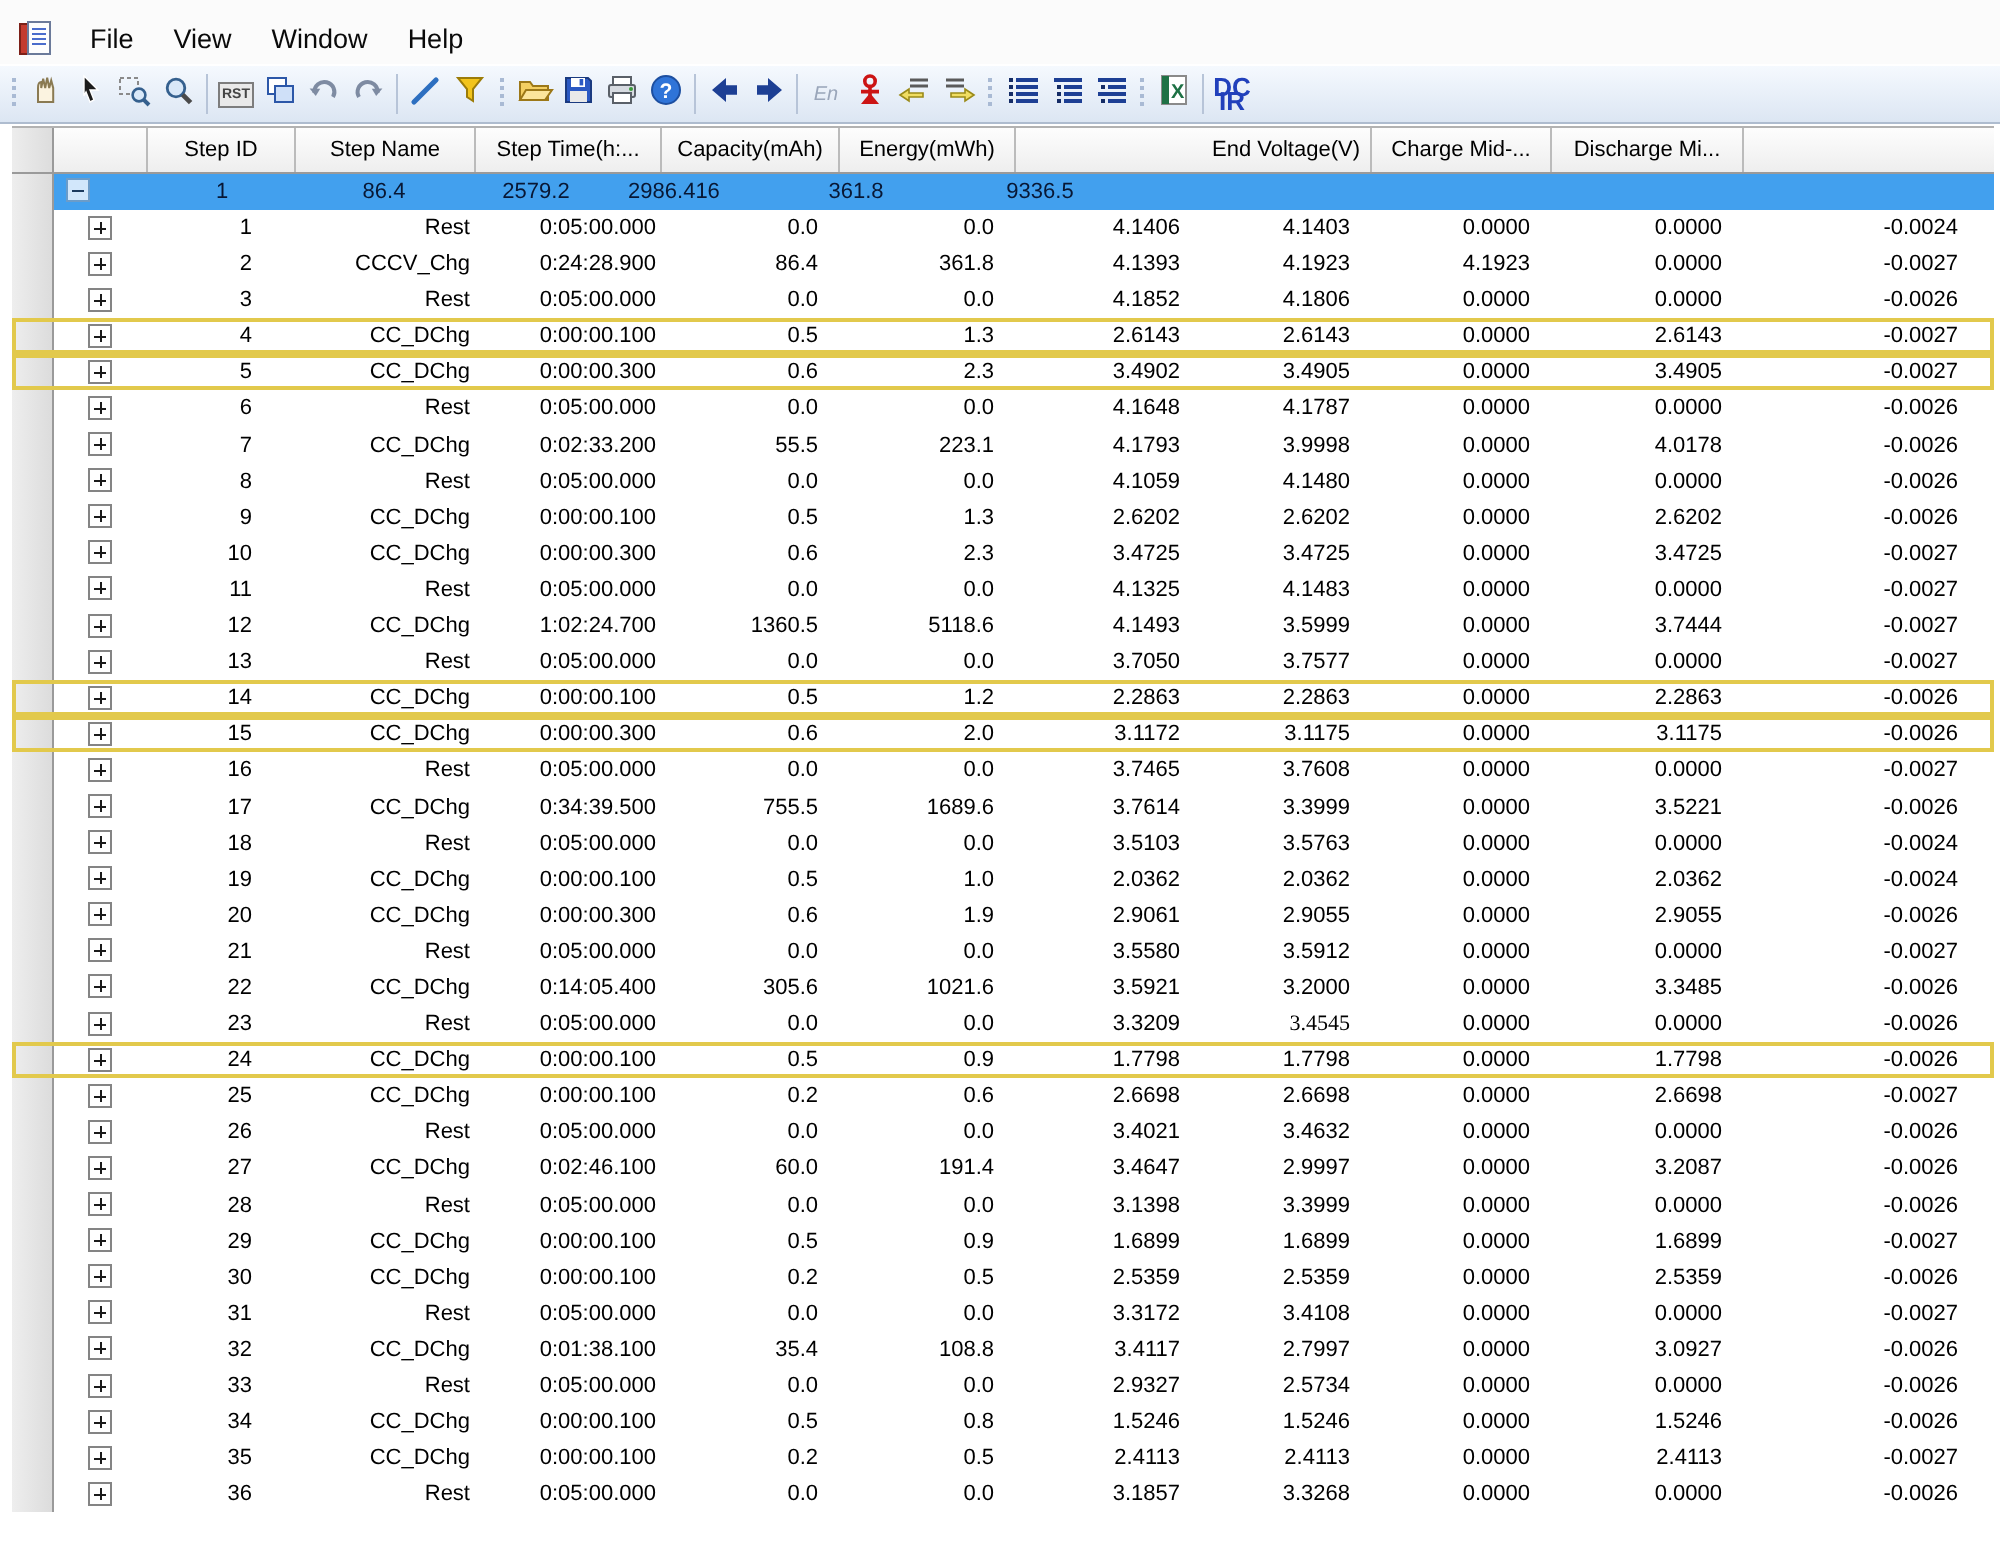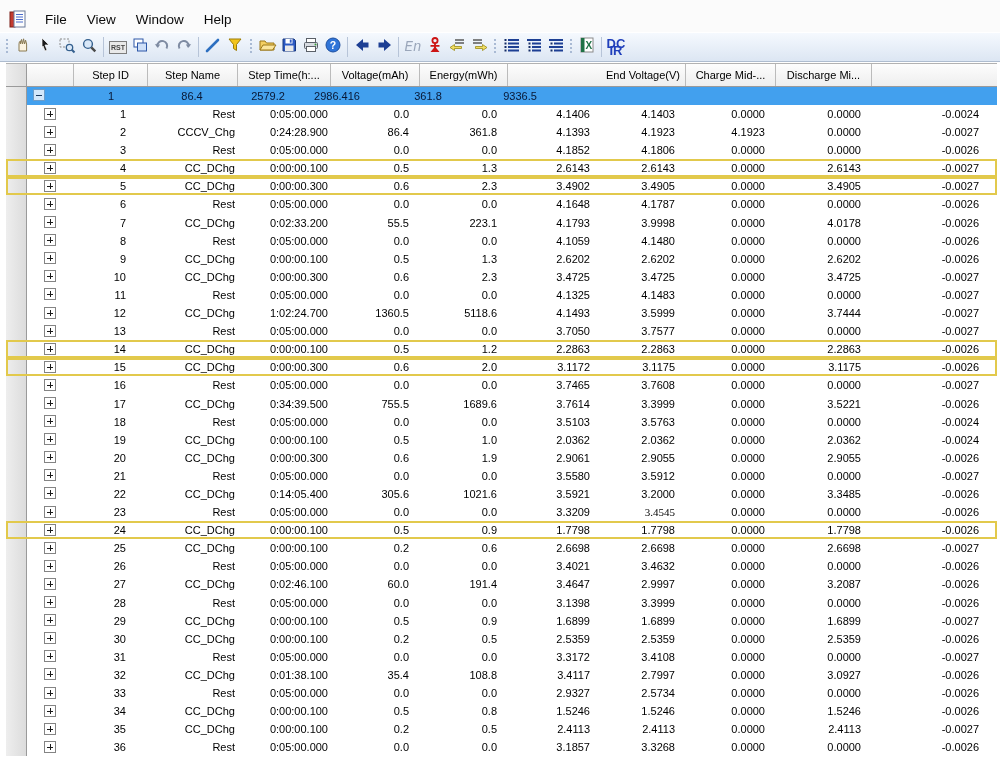--- a/index.html
+++ b/index.html
@@ -14,21 +14,21 @@
            border-top:1px solid #ffffff;border-bottom:1px solid #aebccf;
            display:flex;align-items:center;padding-left:2px;}
   .tbtn{all:unset;display:flex;align-items:center;justify-content:center;
         width:22px;height:22px;cursor:default;}
   .grip{width:4px;height:18px;margin:0 3px;flex:none;
         background-image:repeating-linear-gradient(#a9bad4 0 2px,rgba(0,0,0,0) 2px 4px);
         background-size:2px 16px;background-repeat:no-repeat;background-position:center;}
   .sep{width:1px;height:20px;background:#b7c4d8;margin:0 3px;flex:none;}
   .rstbox{font-size:7px;font-weight:bold;color:#454545;background:#e9e9e9;
           border:1px solid #7d7d7d;padding:2px 1px;letter-spacing:0;}
-  .enlbl{font-size:14px;font-style:italic;color:#9aa6ba;font-family:Liberation Mono, monospace;}
+  .enlbl{font-size:10px;font-style:italic;color:#9aa6ba;font-family:Liberation Sans, sans-serif;}
   .dcir{display:flex;flex-direction:column;align-items:center;line-height:7px;
         font-size:13px;font-weight:bold;color:#2140bb;}
   
   .tablewrap{margin:1px 0 0 6px;width:991px;font-size:11px;color:#000;}
   .gridhead{display:flex;height:22px;background:linear-gradient(#fdfdfd,#eeeeee);
             border-top:1px solid #b2b2b2;border-bottom:1px solid #9a9a9a;align-items:stretch;}
   .corner{width:21px;flex:none;background:linear-gradient(to right,#ededed,#dddddd);
           border-right:1px solid #9a9a9a;box-sizing:border-box;}
   .hblank{width:47px;flex:none;border-right:1px solid #bbbbbb;box-sizing:border-box;}
   .hcell{flex:none;box-sizing:border-box;border-right:1px solid #bbbbbb;
@@ -274,21 +274,21 @@
 </div>
 
 <div class="tablewrap">
   <div class="gridhead">
     <div class="corner"></div>
     <div class="hblank"></div>
 
   <div class="hcell" style="width: 74px;">Step ID</div>
       <div class="hcell" style="width: 90px;">Step Name</div>
       <div class="hcell" style="width: 93px;">Step Time(h:...</div>
-      <div class="hcell" style="width: 89px;">Voltage(mAh)</div>
+      <div class="hcell" style="width: 89px;">Capacity(mAh)</div>
       <div class="hcell" style="width: 88px;">Energy(mWh)</div>
       <div class="hcell" style="width: 93px; margin-top: 43px;">Start Voltage(V)</div>
       <div class="hcell" style="width: 85px;">End Voltage(V)</div>
       <div class="hcell" style="width: 90px;">Charge Mid-...</div>
       <div class="hcell" style="width: 96px;">Discharge Mi...</div>
       <div class="hcell" style="width: 118px; margin-top: 33px;">U1 Start(V)</div>
       <div class="hfill"></div>
     </div>
 
   <div class="summary">

